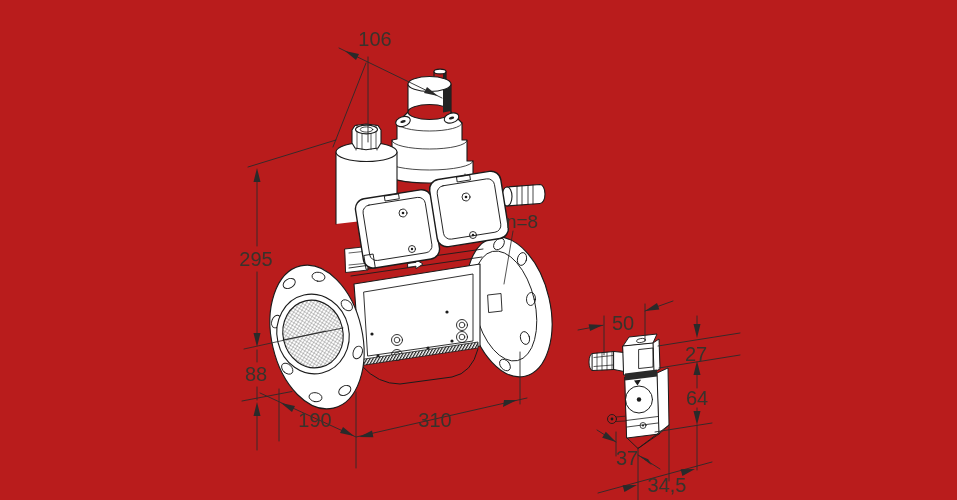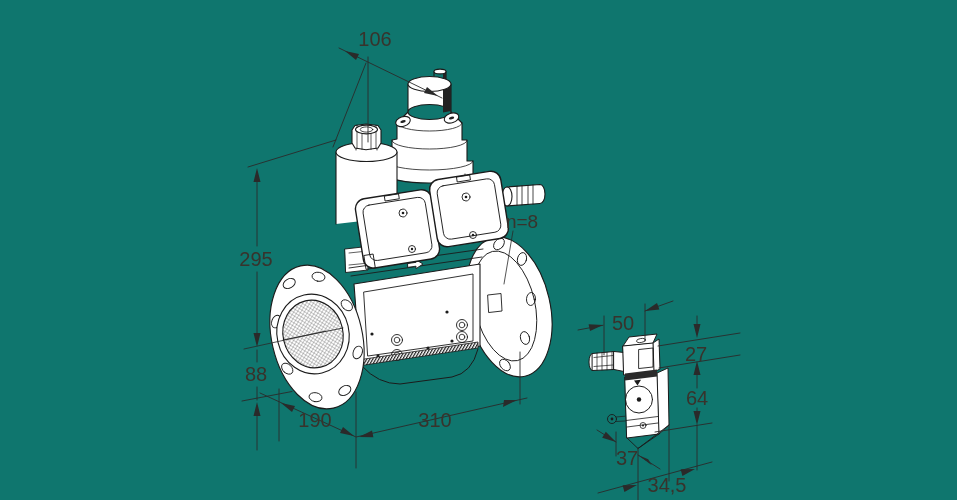--- a/index.html
+++ b/index.html
@@ -1,17 +1,17 @@
 <!DOCTYPE html>
 <html><head>
 <meta charset="utf-8">
 <style>
   html,body{margin:0;padding:0;}
   body{background:#e8e8e8;font-family:"Liberation Sans", sans-serif;}
-  .canvas{position:relative;width:957px;height:500px;background:#0f766e;overflow:hidden;}
+  .canvas{position:relative;width:957px;height:500px;background:#b91c1c;overflow:hidden;}
   svg{position:absolute;left:0;top:0;}
   svg text{font-family:"Liberation Sans", sans-serif;font-size:20px;fill:#38332c;}
   svg text.small{font-size:19px;}
 </style>
 </head>
 <body>
 
 <div class="canvas">
 <svg width="957" height="500" viewBox="0 0 957 500">
   <defs>

